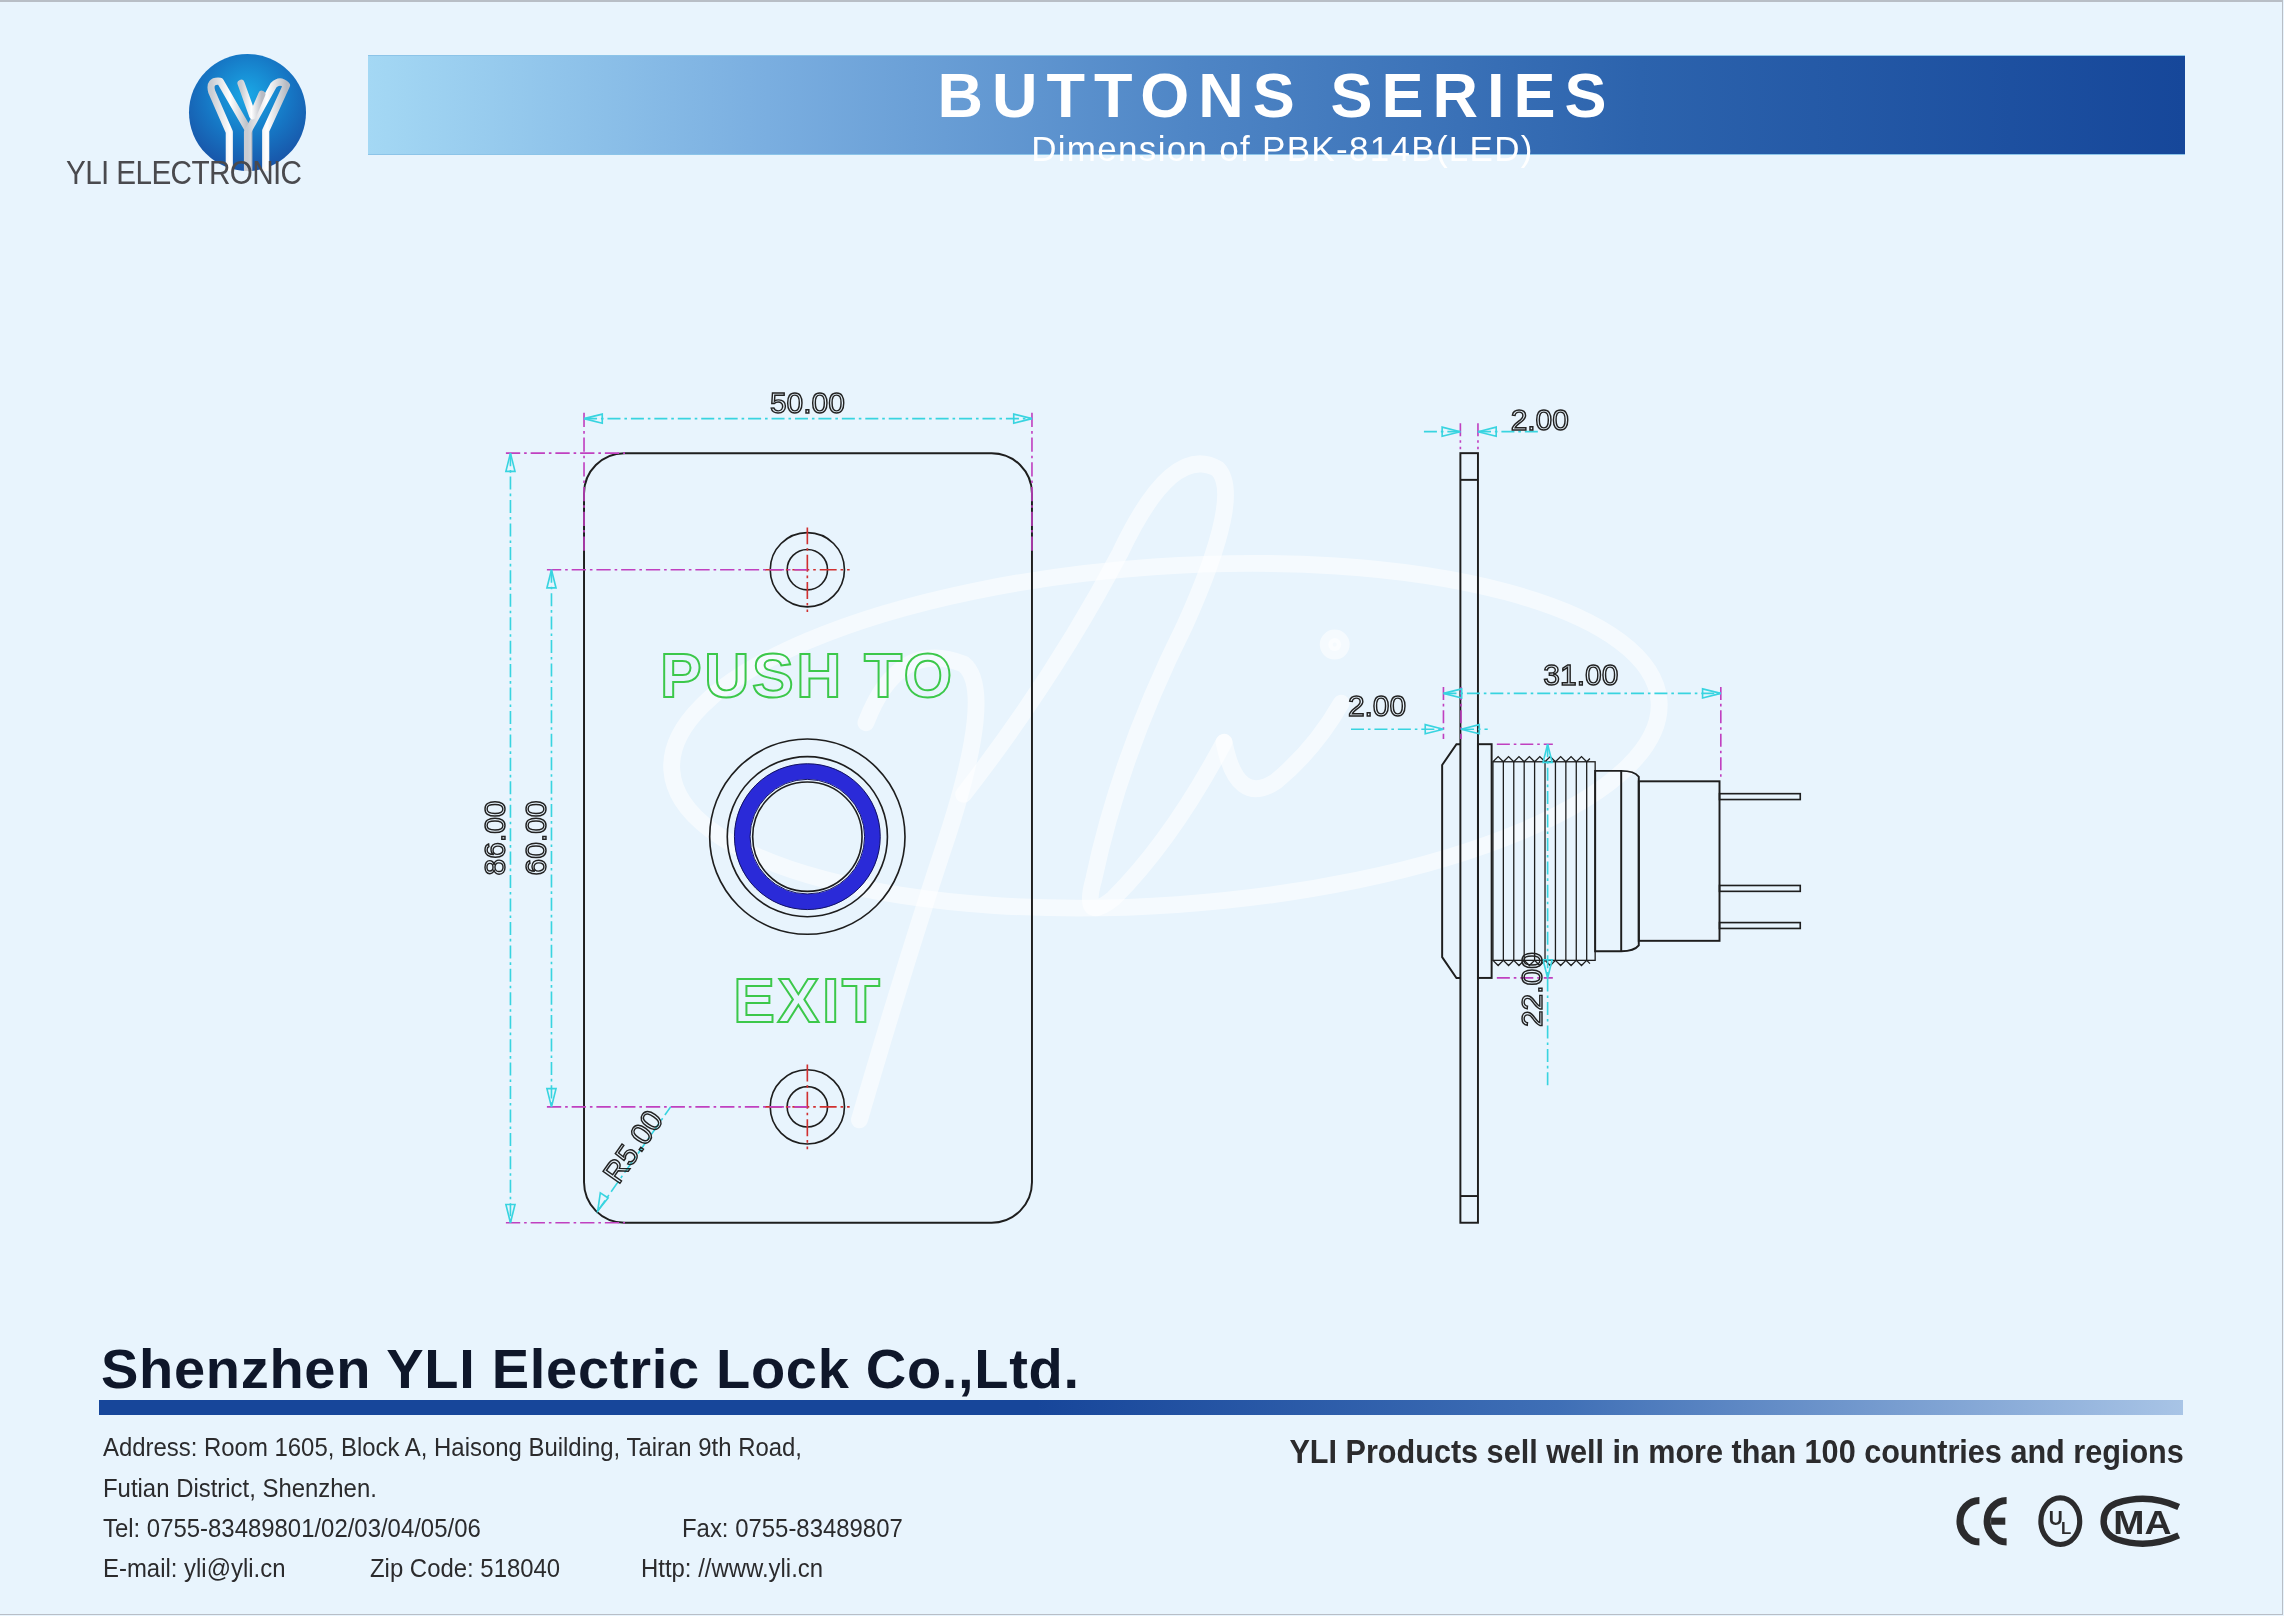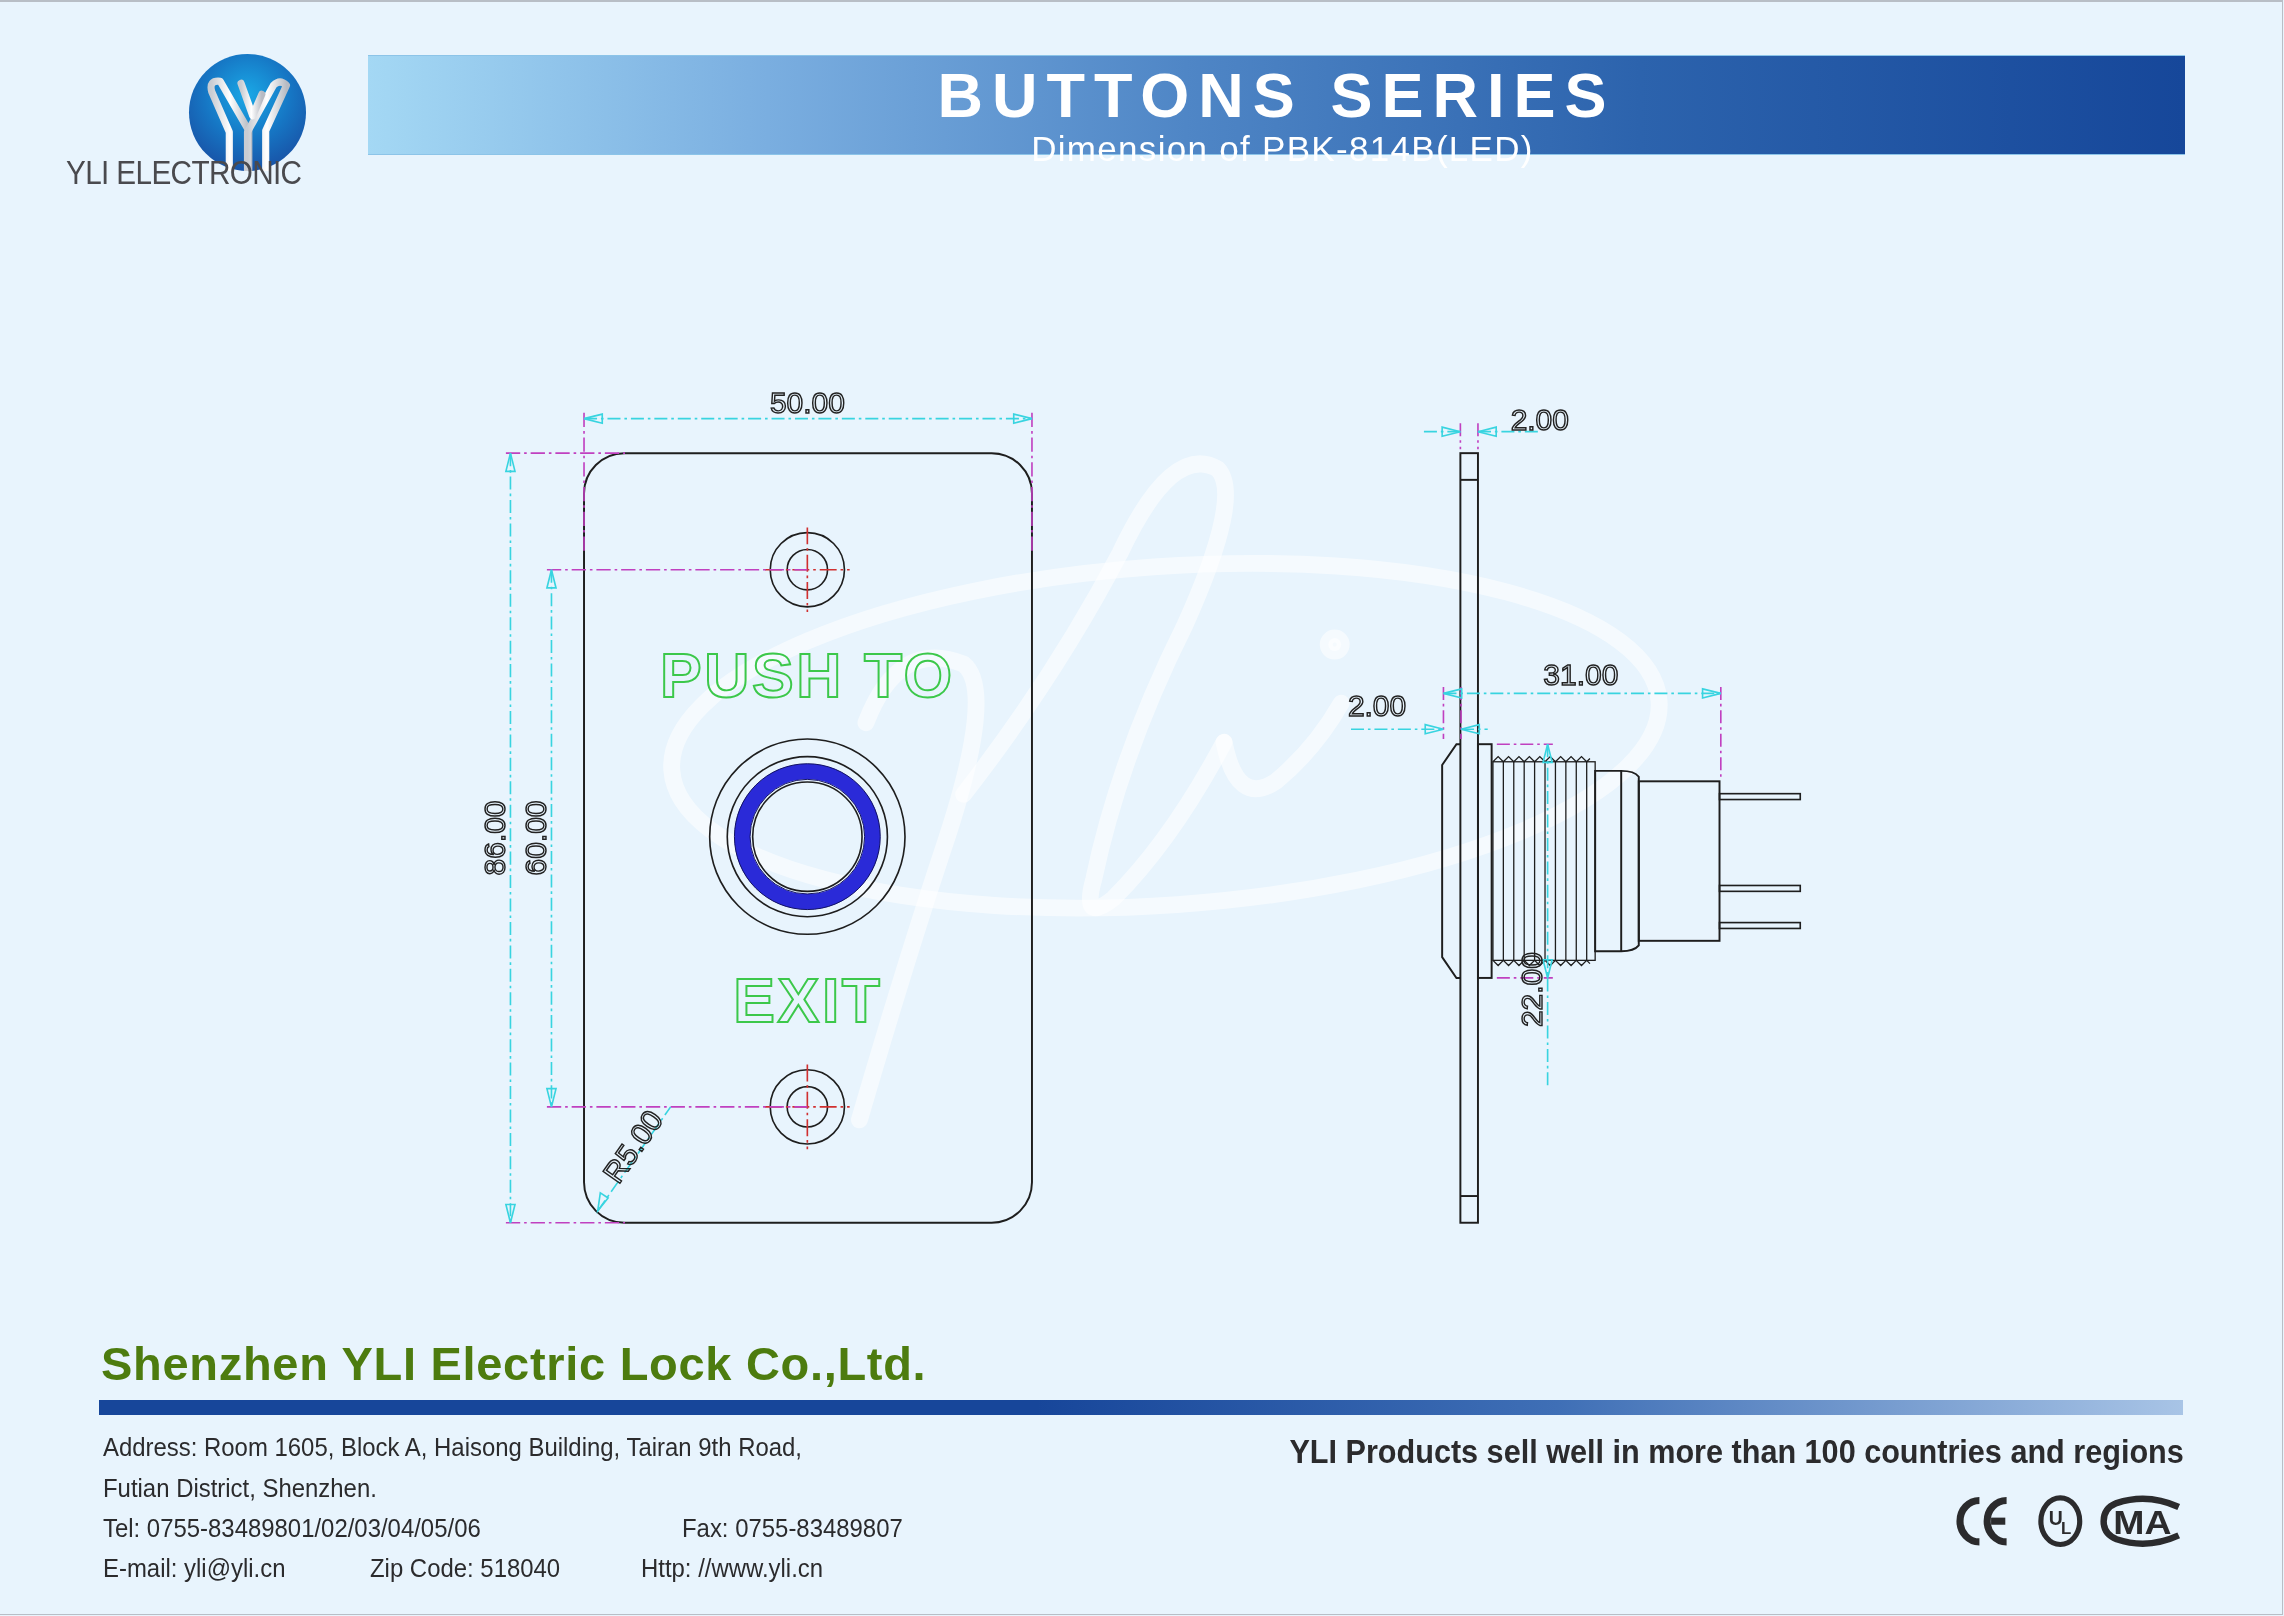--- a/index.html
+++ b/index.html
@@ -15,21 +15,21 @@
                transform:scaleX(0.9); transform-origin:left center; white-space:nowrap; }
   .banner { position:absolute; left:368px; top:55px; width:1817px; height:100px;
             background:linear-gradient(90deg, #a4d8f4 0%, #7aaee0 22%, #4f86c6 45%, #2c63ad 70%, #16479a 100%);
             border-top:1.3px solid #8cc4e8; border-bottom:1.3px solid #8cc4e8; box-sizing:border-box; }
   .banner-title { position:absolute; left:0; right:0; top:2.6px; text-align:center; color:#fff;
                   font-weight:bold; font-size:63px; letter-spacing:9px; }
   .banner-sub { position:absolute; left:0; right:0; top:73px; text-align:center; color:#fff;
                 font-size:35px; letter-spacing:1.3px;padding-left:12px; }
   .drawing { position:absolute; left:0; top:0; }
   .dimtext { font-family:"Liberation Sans Narrow","Liberation Sans", sans-serif; font-size:46px; fill:none; stroke:#222; stroke-width:2.2; }
-  .company { position:absolute; left:101px; top:1336px; font-size:47px; font-weight:bold; color:#4d7c0f; letter-spacing:0.7px; }
+  .company { position:absolute; left:101px; top:1336px; font-size:56px; font-weight:bold; color:#0f172a; letter-spacing:0.7px; }
   .divider { position:absolute; left:99px; top:1400px; width:2084px; height:15px;
              background:linear-gradient(90deg, #17469a 0%, #17469a 45%, #3f6fb6 70%, #a8c4e6 100%); }
   .contact { position:absolute; left:103px; color:#2b2b2d; font-size:26px; white-space:nowrap;
              transform:scaleX(0.92); transform-origin:left center; }
   .tagline { position:absolute; right:100px; top:1432px; font-size:34px; font-weight:bold; color:#2b2b2d;
              white-space:nowrap; transform:scaleX(0.9); transform-origin:right center; }
   .certs { position:absolute; left:1953px; top:1494px; width:234px; height:55px; }
 </style>
 </head>
 <body>

